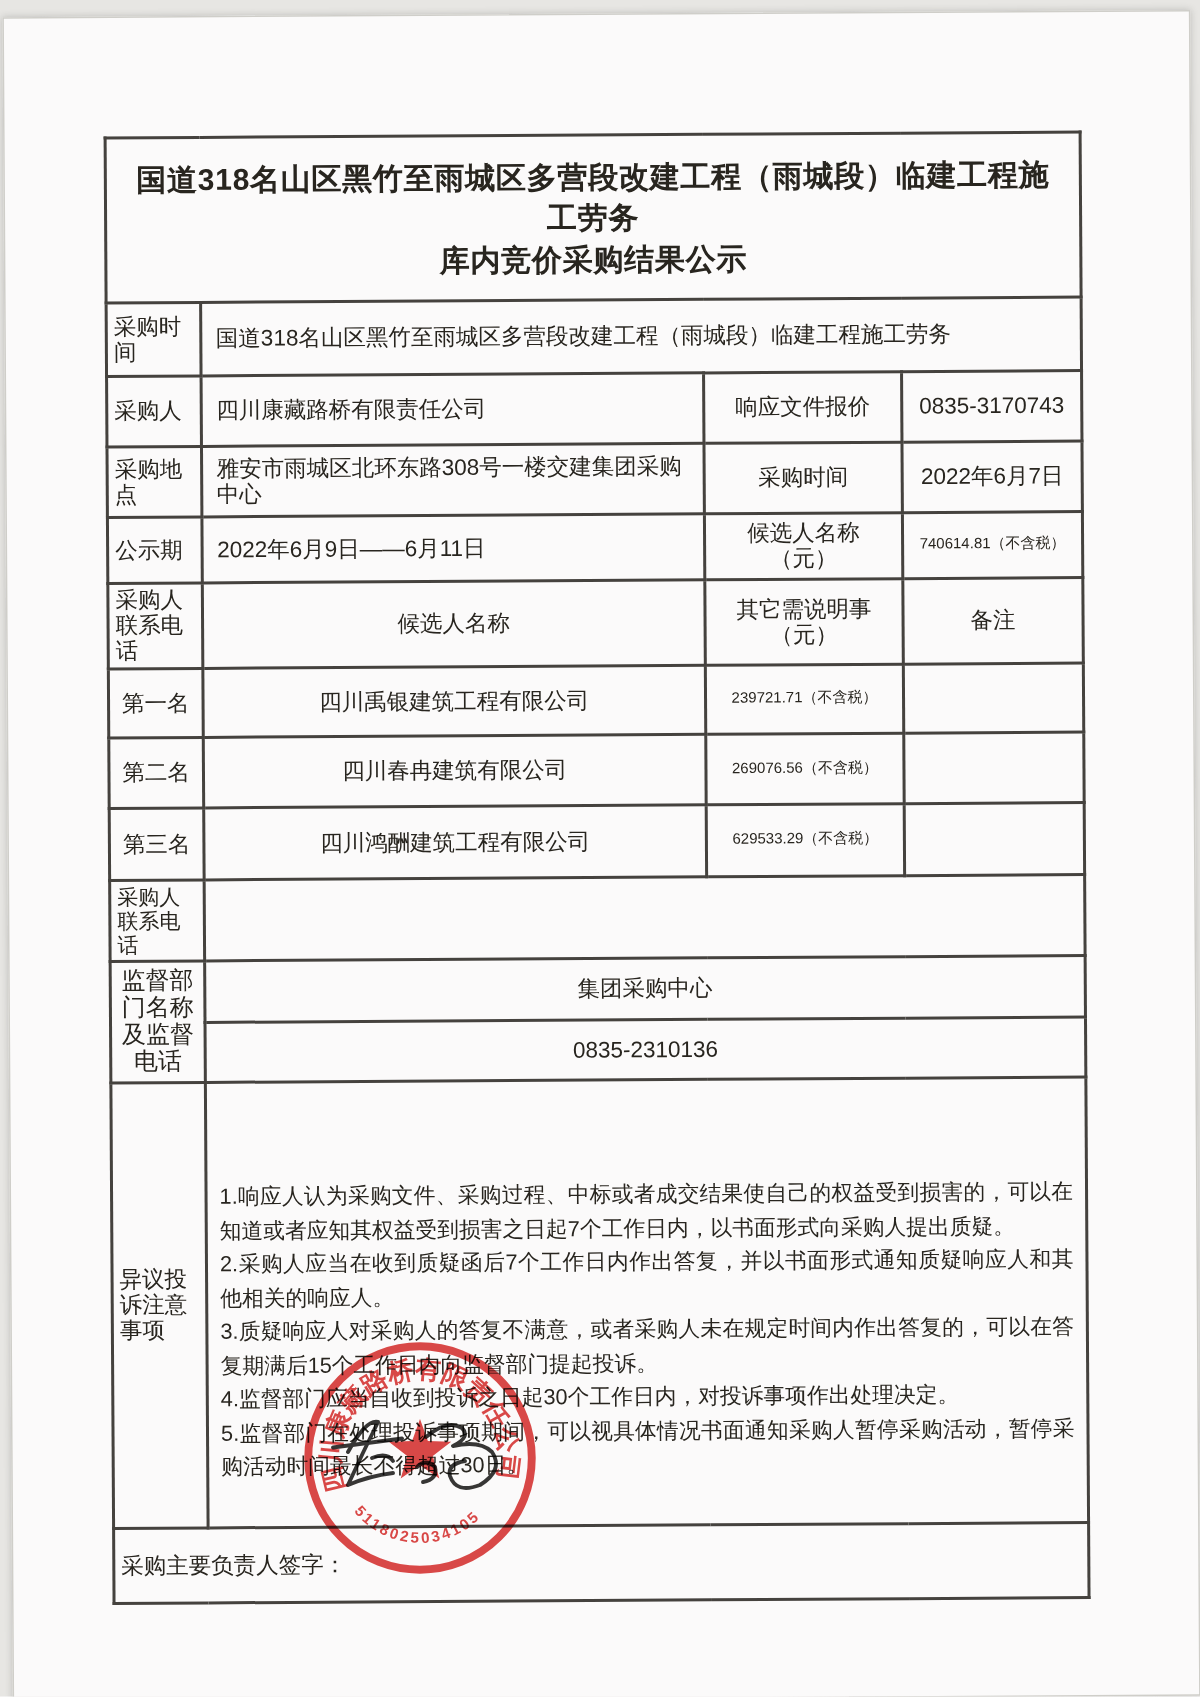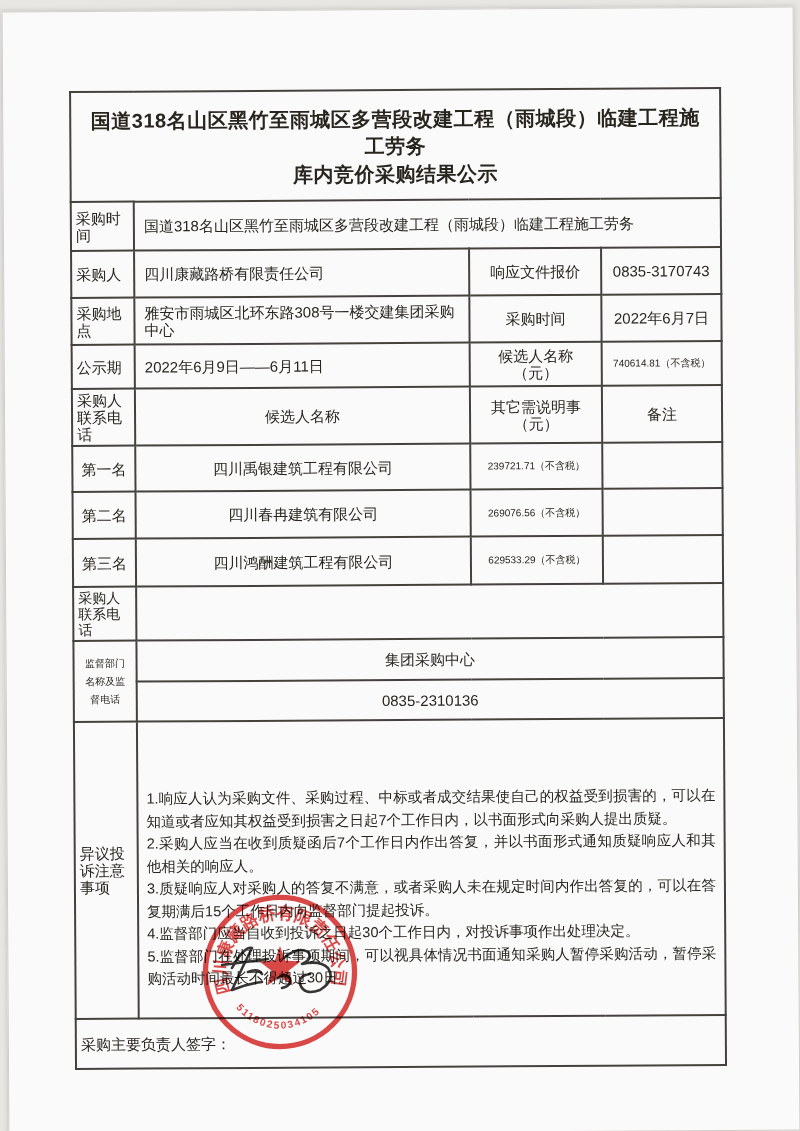--- a/index.html
+++ b/index.html
@@ -147,21 +147,21 @@
       <td class="center small">629533.29（不含税）</td>
       <td></td>
     </tr>
 
     <tr>
       <td class="lbl" style="height:31px;font-size:14px;line-height:16px">采购人联系电话</td>
       <td colspan="3"></td>
     </tr>
 
     <tr>
-      <td class="center" rowspan="2" style="font-size:10px;line-height:18px">监督部门名称及监督电话</td>
+      <td class="center" rowspan="2" style="font-size:16px;line-height:18px">监督部门名称及监督电话</td>
       <td class="center" colspan="3" style="height:35px">集团采购中心</td>
     </tr>
     <tr>
       <td class="center" colspan="3" style="height:34px">0835-2310136</td>
     </tr>
 
     <tr>
       <td class="lbl" style="height:291px;vertical-align:middle">异议投诉注意事项</td>
       <td colspan="3" class="obj-cell">
         <div class="obj-line">1.响应人认为采购文件、采购过程、中标或者成交结果使自己的权益受到损害的，可以在知道或者应知其权益受到损害之日起7个工作日内，以书面形式向采购人提出质疑。</div>

